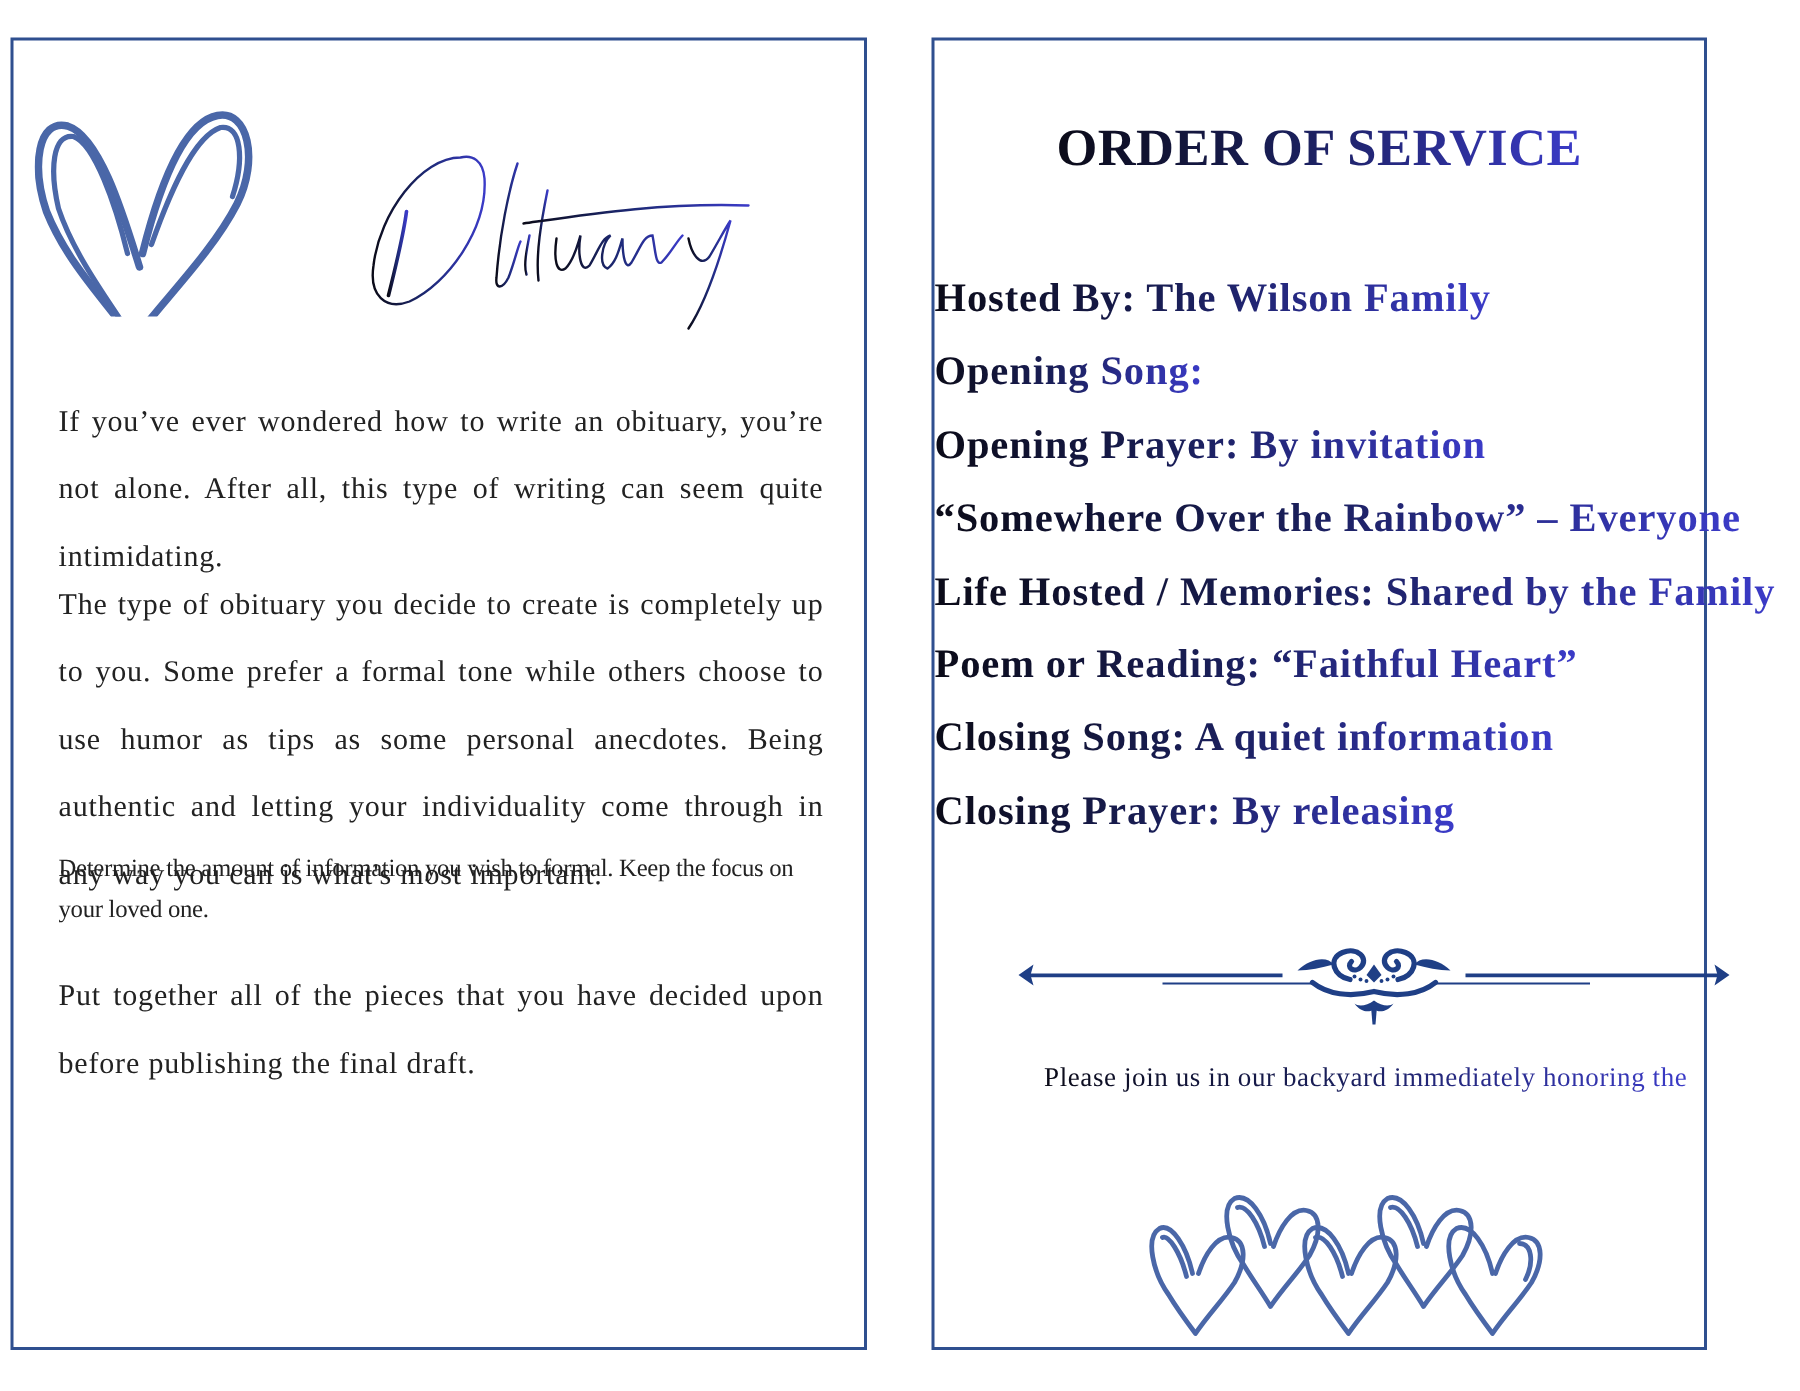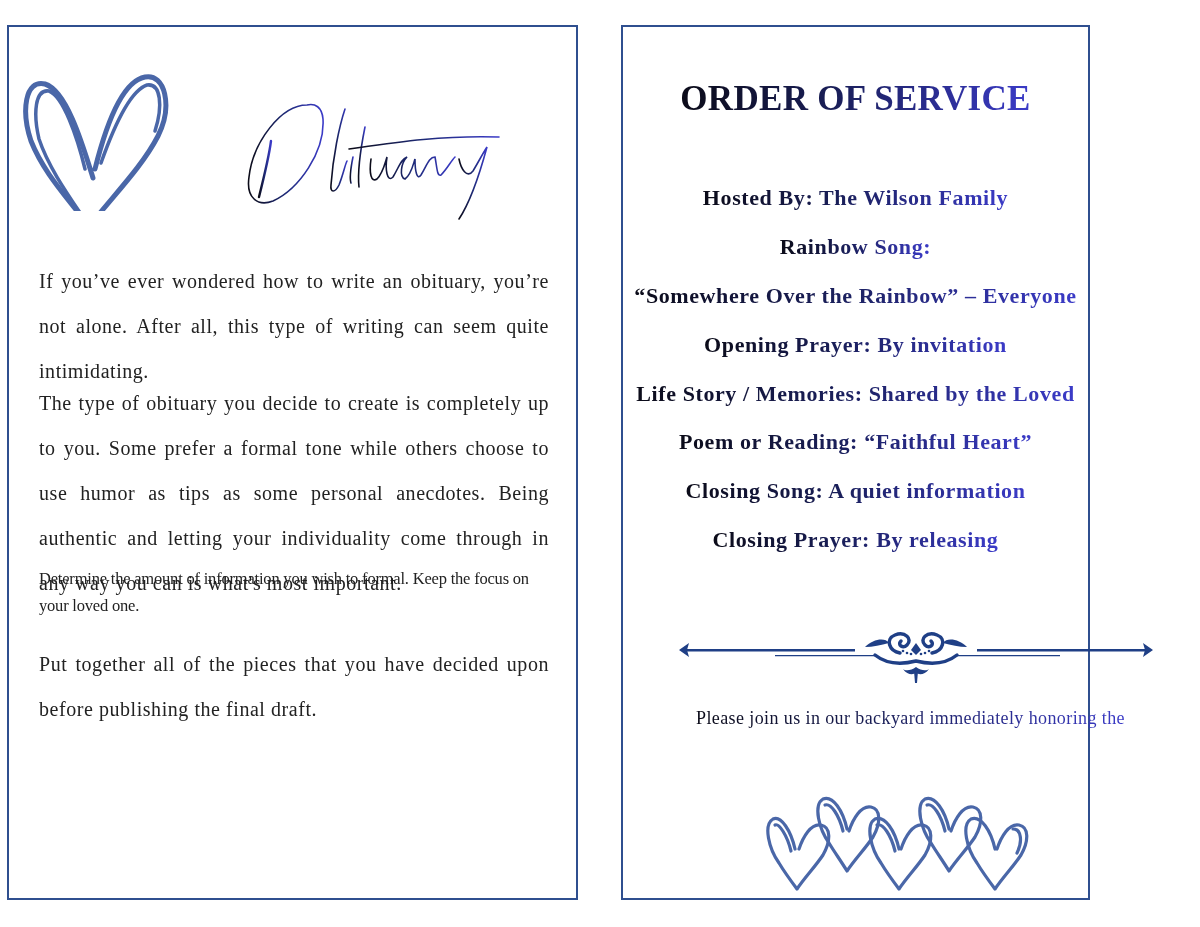--- a/index.html
+++ b/index.html
@@ -1,38 +1,38 @@
 <!DOCTYPE html>
 <html><head>
 <meta charset="utf-8">
 <style>
   html, body { margin: 0; padding: 0; background: #ffffff; }
   body { width: 1200px; height: 927px; position: relative; overflow: hidden; font-family: "Liberation Serif", "DejaVu Serif", serif; }
   .panel { position: absolute; top: 25px; height: 875px; border: 2px solid #2f4f8f; box-sizing: border-box; background: #fff; }
   .panel-left { left: 7px; width: 571px; }
-  .panel-right { left: 621px; width: 469px; }
+  .panel-right { left: 621px; width: 517px; }
   .grad-text {
     background: linear-gradient(90deg, #0b0b18 0%, #1a1f5a 45%, #3b3bc8 100%);
     -webkit-background-clip: text; background-clip: text; color: transparent;
   }
   
   .heart-big { position: absolute; left: 14px; top: 24px; width: 150px; height: 160px; }
   .script-title { position: absolute; left: 232px; top: 70px; width: 270px; height: 125px; }
   .body-text { position: absolute; left: 30px; width: 510px; color: #222; font-size: 20px; line-height: 45px; text-align: justify; letter-spacing: 0.55px; margin: 0; }
   .body-text.tight { font-size: 16.5px; line-height: 27px; letter-spacing: -0.2px; text-align: left; }
   #p1 { top: 232px; }
   #p2 { top: 354px; }
   #p3 { top: 538px; }
   #p4 { top: 615px; }
   #p5 { top: 707px; }
   
   .os-title { position: absolute; top: 52px; left: 0; width: 100%; text-align: center; font-weight: bold; font-size: 35px; letter-spacing: 0.3px; }
   .os-title span { display: inline-block; }
   .os-list { position: absolute; top: 147px; left: 0; width: 100%; }
-  .os-item { text-align: center; font-weight: bold; font-size: 22px; letter-spacing: 0.6px; height: 48.9px; line-height: 48.9px; white-space: nowrap; }
+  .os-item { text-align: left; font-weight: bold; font-size: 27px; letter-spacing: 0.6px; height: 48.9px; line-height: 48.9px; white-space: nowrap; }
   .os-item span { display: inline-block; }
   .ornament { position: absolute; left: 52px; top: 598px; width: 482px; height: 62px; }
   .invite { position: absolute; top: 675px; left: 20px; width: 535px; text-align: center; font-size: 18px; line-height: 33px; letter-spacing: 0.4px; }
   .invite span { display: inline-block; }
   .hearts-row { position: absolute; left: 142px; top: 762px; width: 265px; height: 105px; }
 </style>
 </head>
 <body>
 
 <div class="panel panel-left">
@@ -75,24 +75,24 @@
   <p class="body-text" id="p4">Put together all of the pieces that you have decided upon before publishing the final draft.</p>
 </div>
 
 <div class="panel panel-right">
   <div class="os-title">
     <span class="grad-text">ORDER OF SERVICE</span>
   </div>
 
   <div class="os-list">
     <div class="os-item"><span class="grad-text">Hosted By: The Wilson Family</span></div>
-    <div class="os-item"><span class="grad-text">Rainbow Song:</span></div>
+    <div class="os-item"><span class="grad-text">Opening Song:</span></div>
+    <div class="os-item"><span class="grad-text">Opening Prayer: By invitation</span></div>
     <div class="os-item"><span class="grad-text">“Somewhere Over the Rainbow” – Everyone</span></div>
-    <div class="os-item"><span class="grad-text">Opening Prayer: By invitation</span></div>
-    <div class="os-item"><span class="grad-text">Life Story / Memories: Shared by the Loved</span></div>
+    <div class="os-item"><span class="grad-text">Life Hosted / Memories: Shared by the Family</span></div>
     <div class="os-item"><span class="grad-text">Poem or Reading: “Faithful Heart”</span></div>
     <div class="os-item"><span class="grad-text">Closing Song: A quiet information</span></div>
     <div class="os-item"><span class="grad-text">Closing Prayer: By releasing</span></div>
   </div>
 
   <svg class="ornament" viewBox="0 0 482 62">
     <g fill="#1f3f86" stroke="#1f3f86">
 
       <path d="M10 24 L180 24 L180 26.5 L10 26.5 Z" stroke="none"></path>
       <path d="M302 24 L472 24 L472 26.5 L302 26.5 Z" stroke="none"></path>

